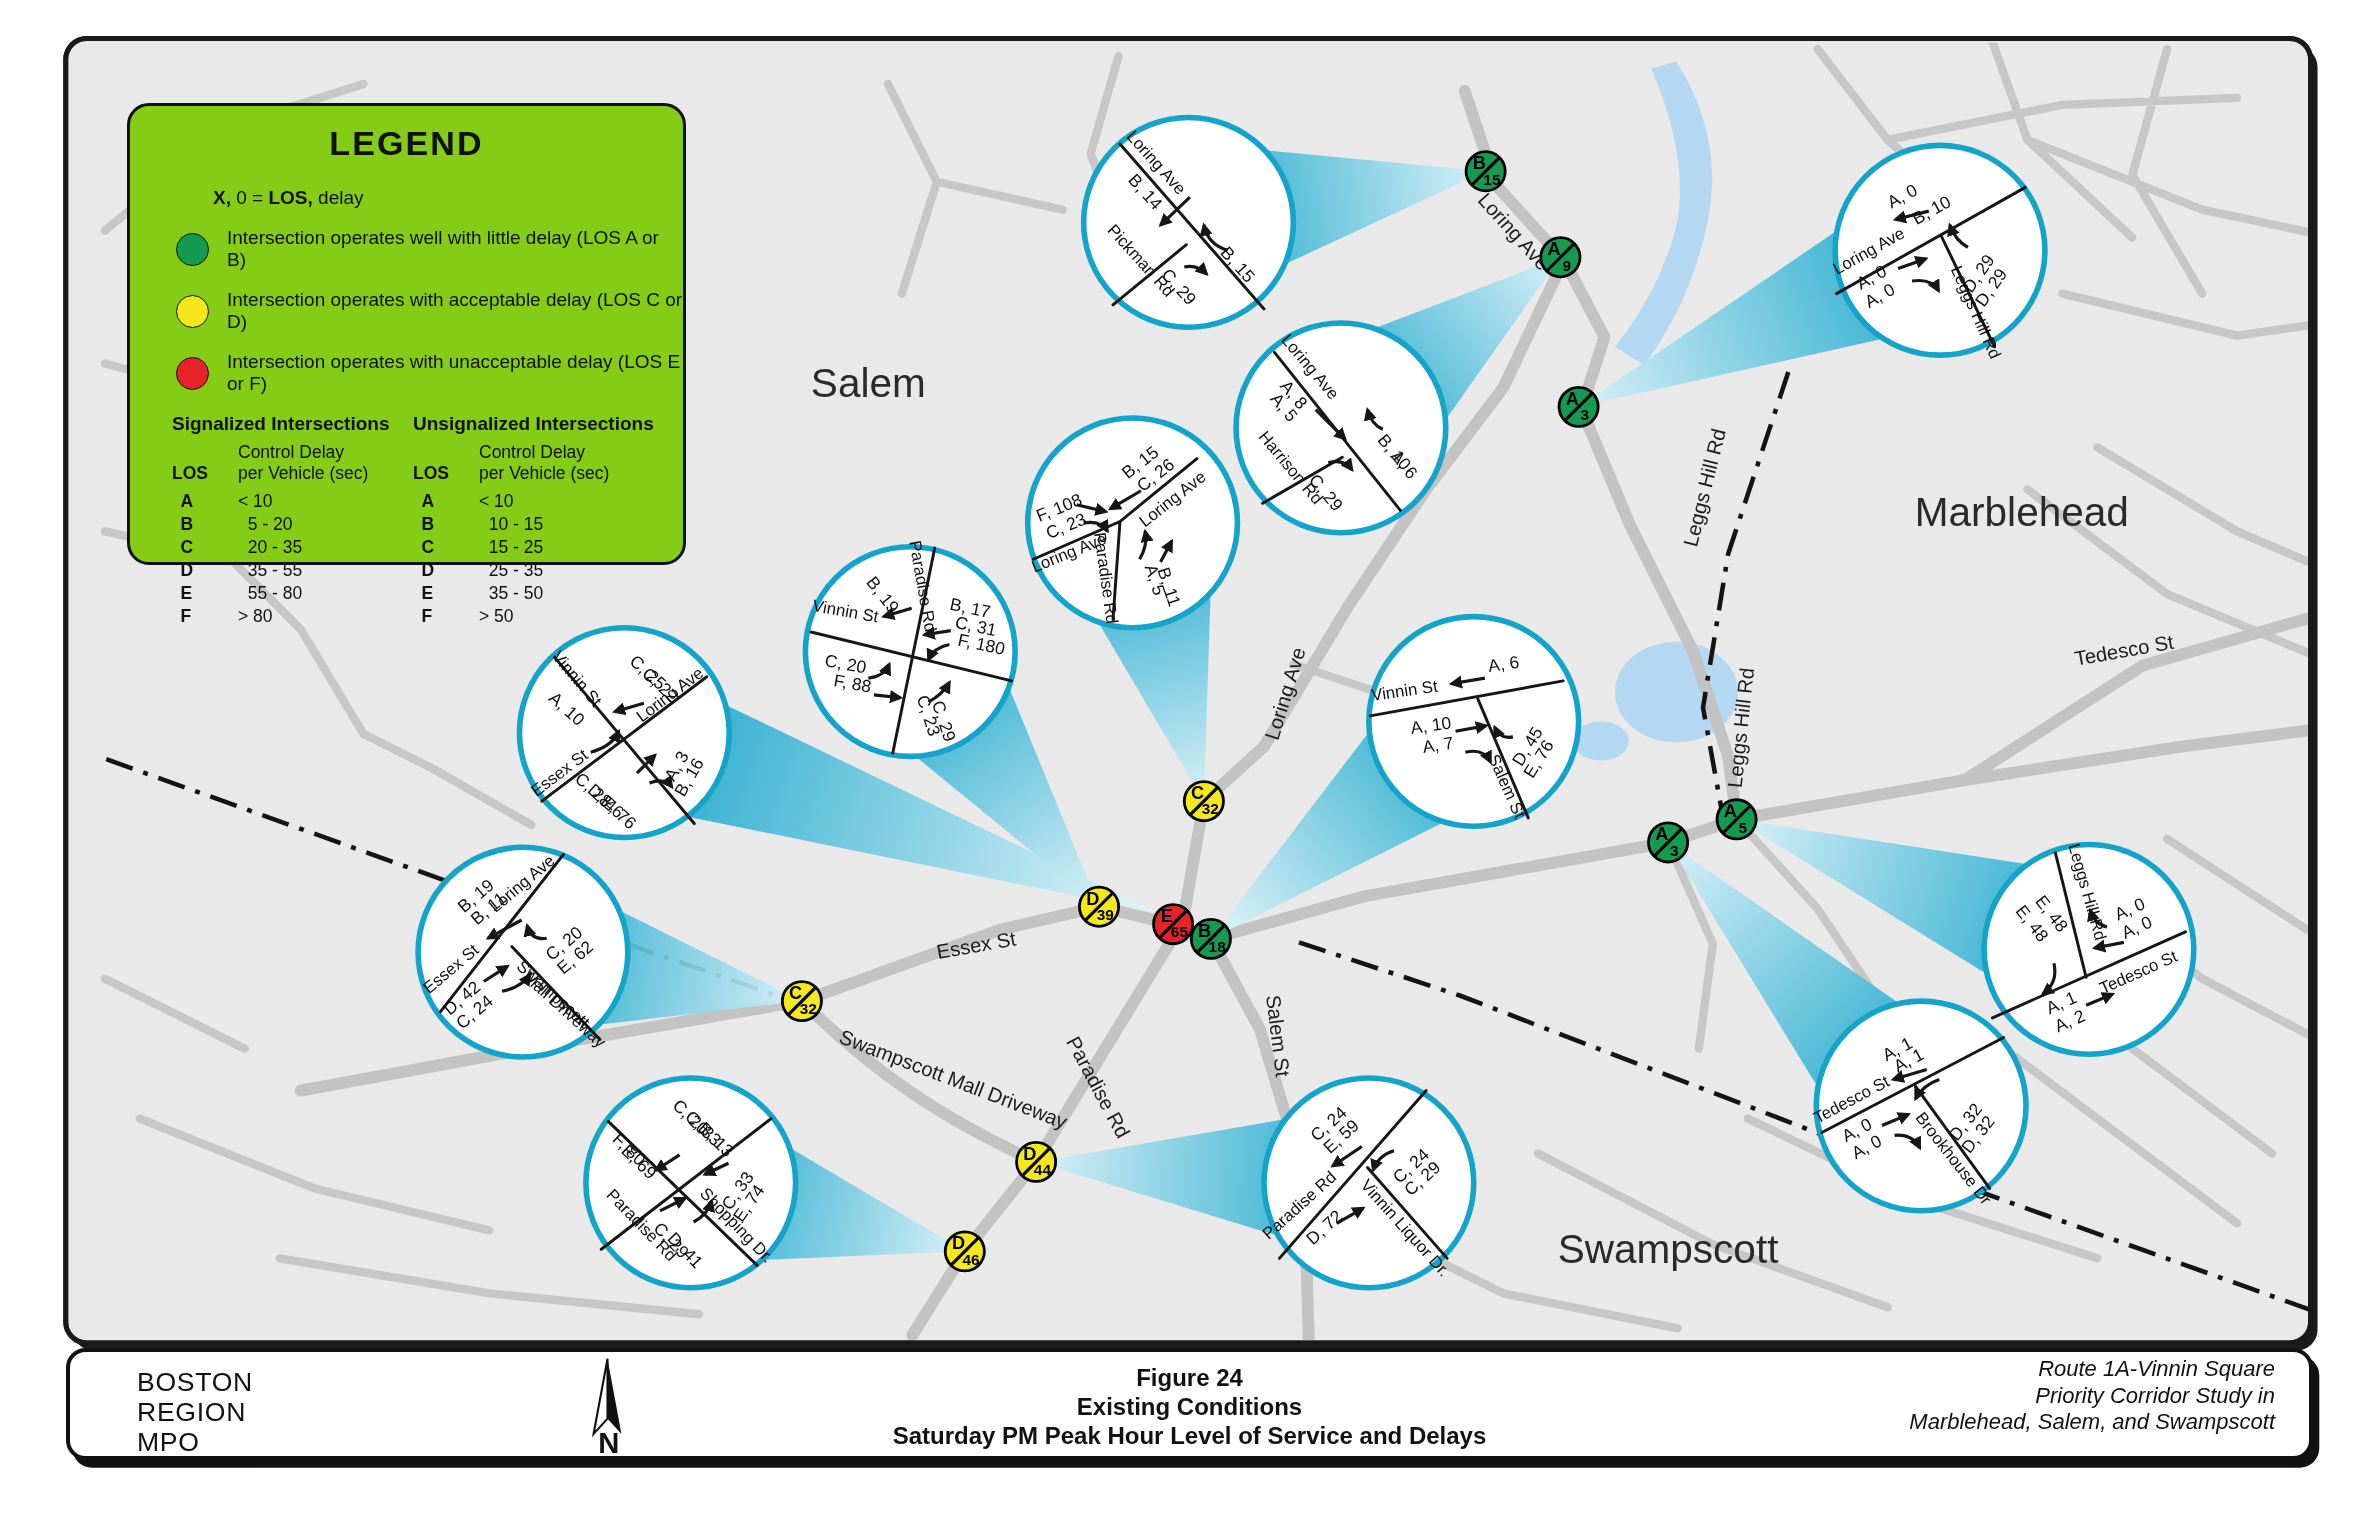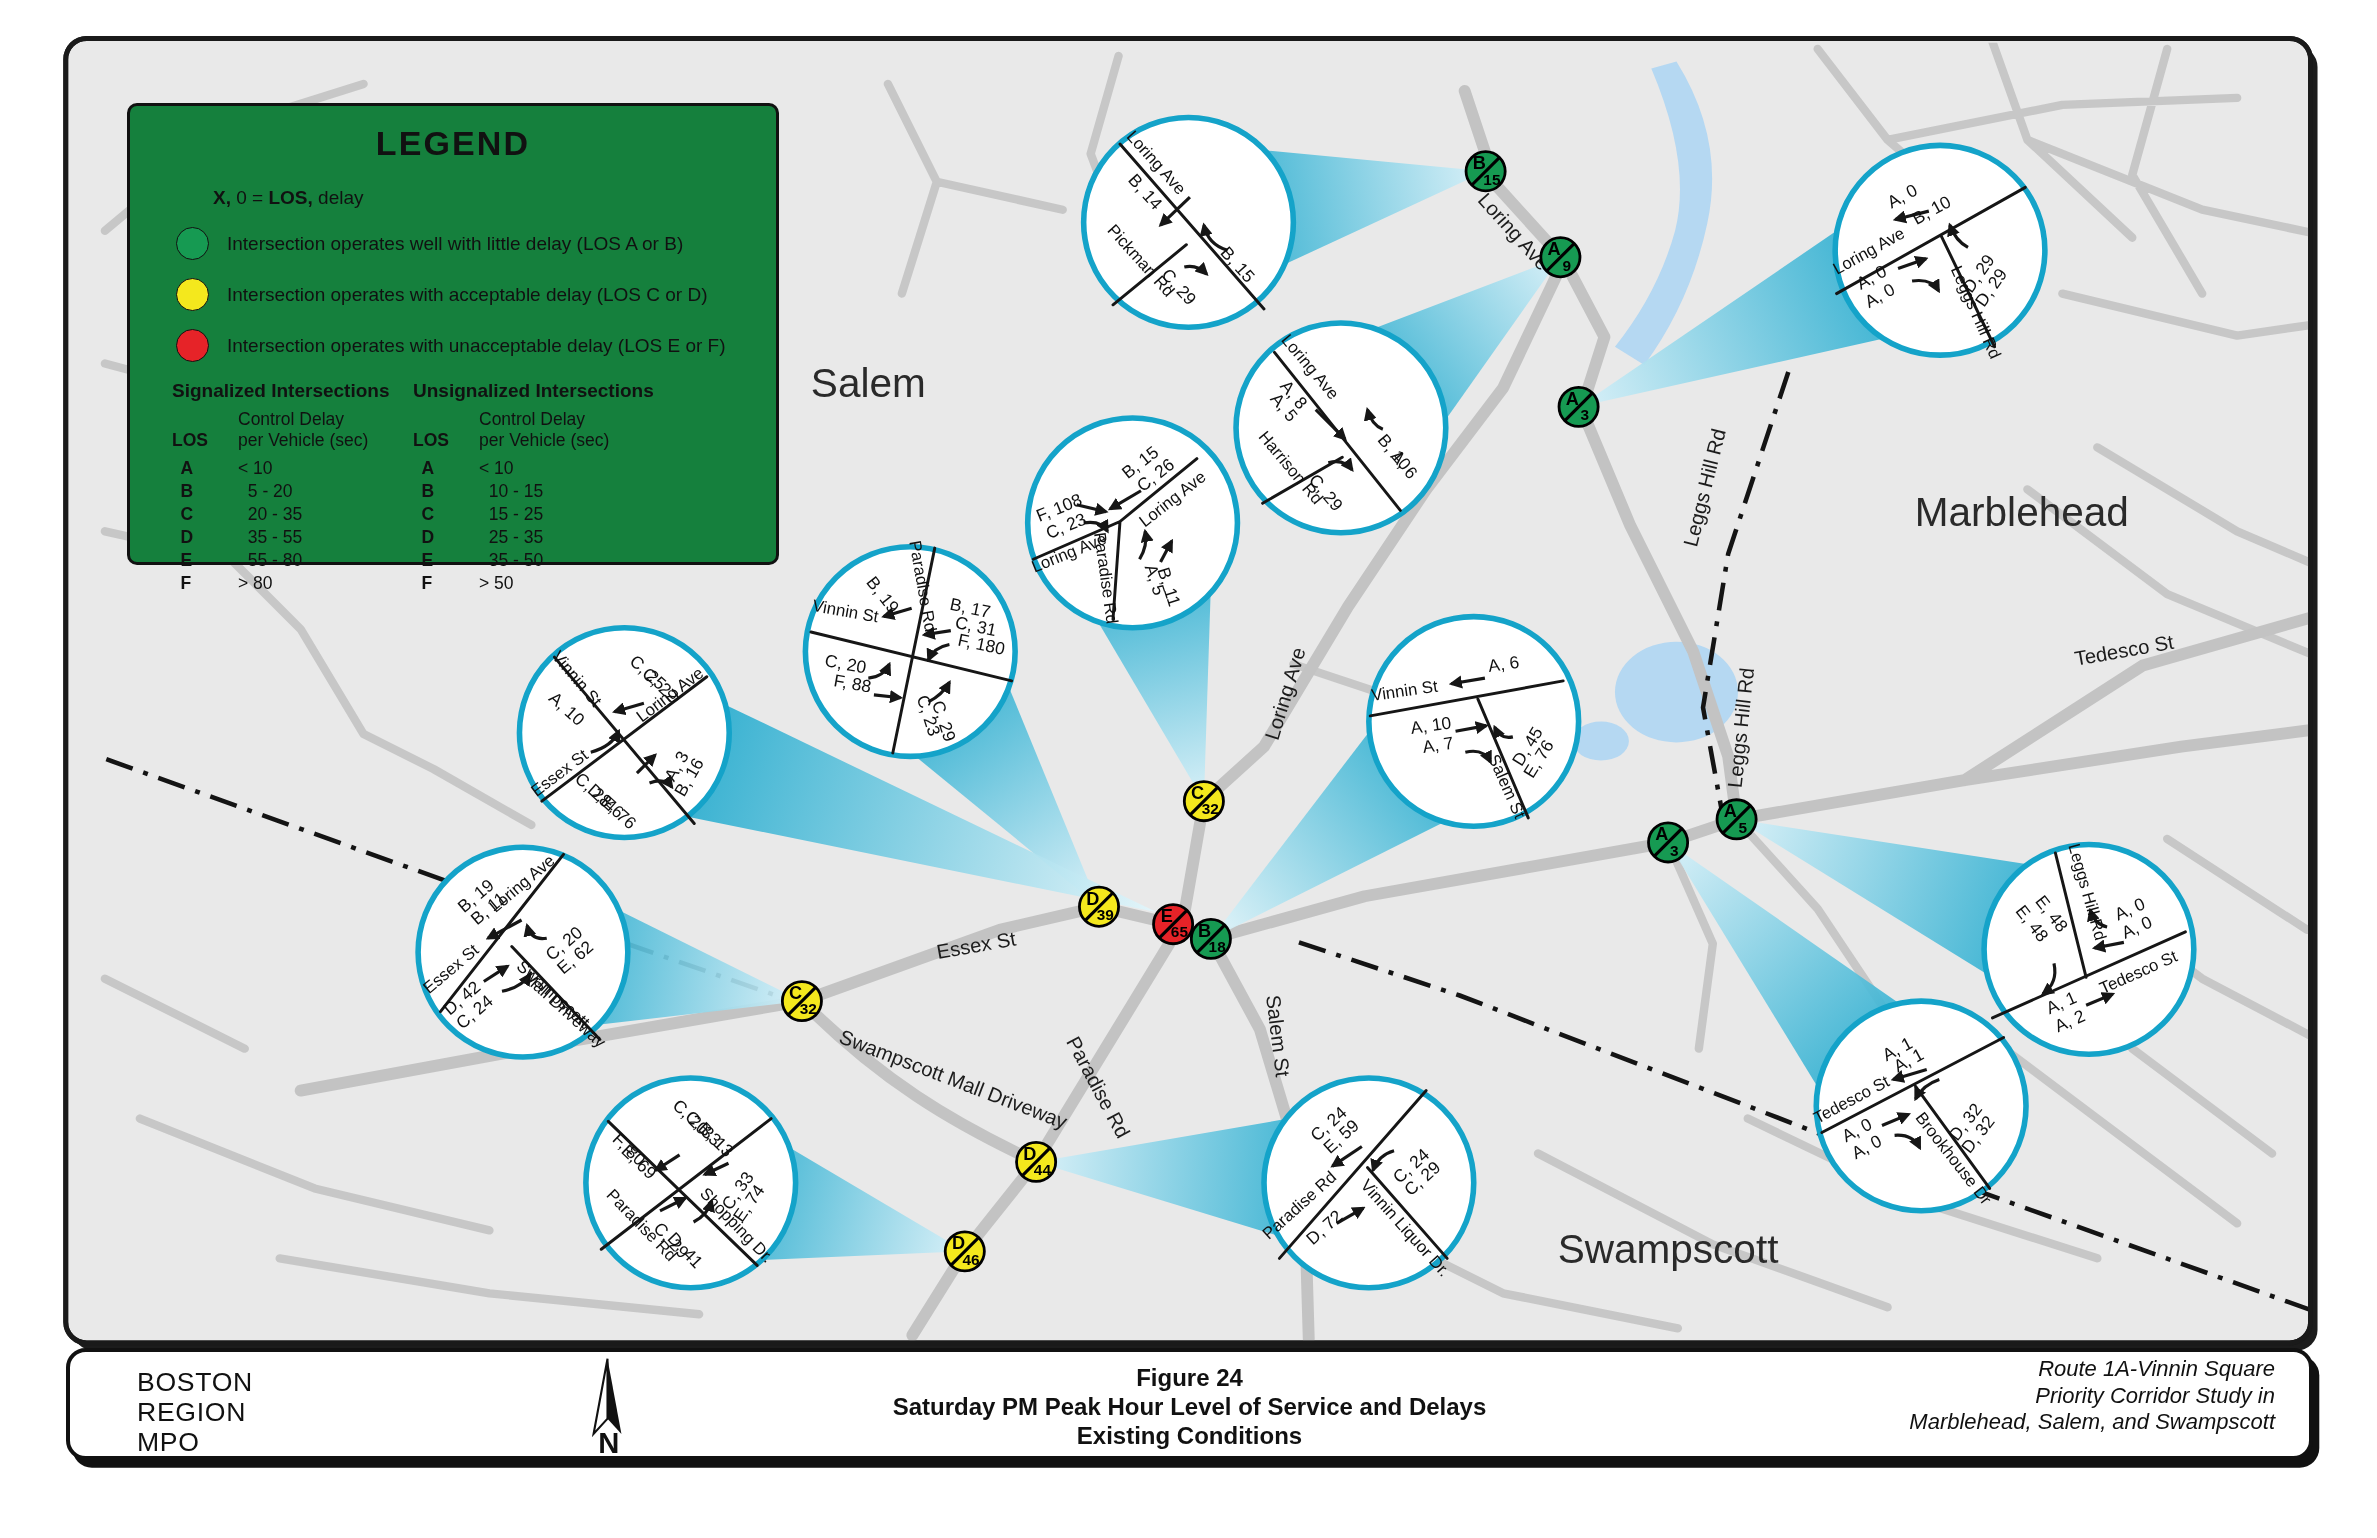--- a/index.html
+++ b/index.html
@@ -17,22 +17,22 @@
   .Mr{stroke:#c3c3c3;stroke-width:17;fill:none;stroke-linecap:round;stroke-linejoin:round;}
   .dd{stroke:#141414;stroke-width:6.5;fill:none;stroke-dasharray:40 16 7 16;}
   .cr{stroke:#161616;stroke-width:4.2;fill:none;stroke-linecap:round;}
   .ar{stroke:#161616;stroke-width:4.5;fill:none;}
   .co{fill:#fff;stroke:#14a3c9;stroke-width:8;}
   .badge{stroke:#000;stroke-width:4;}
   .bsl{stroke:#000;stroke-width:4.5;}
   .wedge{opacity:.92;}
   .water{fill:#b5d8f2;}
 
-  .legend{position:absolute;left:127px;top:103px;width:652px;height:462px;
-          background:#15803d;border:3.5px solid #111;border-radius:10px;box-sizing:border-box;}
+  .legend{position:absolute;left:127px;top:103px;width:559px;height:462px;
+          background:#84cc16;border:3.5px solid #111;border-radius:22px;box-sizing:border-box;}
   .lg-title{text-align:center;font-size:34px;font-weight:bold;letter-spacing:2.1px;margin-top:18px;}
   .lg-key{margin:24px 10px 0 83px;font-size:19px;}
   .lg-key .b{font-weight:bold;}
   .lg-items{margin:18px 0 0 46px;}
   .lg-item{display:flex;align-items:center;margin-bottom:18px;}
   .lg-dot{width:31px;height:31px;border-radius:50%;border:1.4px solid #111;margin-right:18px;flex:0 0 auto;}
   .lg-item span{font-size:19px;}
   .lg-cols{display:flex;margin:18px 16px 0 42px;}
   .lg-col{width:241px;}
   .lg-col-title{font-size:19px;font-weight:bold;margin-bottom:7px;}
@@ -544,22 +544,22 @@
     <div>REGION</div>
     <div>MPO</div>
   </div>
   <svg class="f-north" width="59" height="103" viewBox="0 0 84 148">
     <polygon points="42,4 22,112 42,90" fill="#fff" stroke="#111" stroke-width="3"></polygon>
     <polygon points="42,4 62,112 42,90" fill="#111"></polygon>
     <text x="44" y="140" font-size="42" font-weight="bold" text-anchor="middle" fill="#111">N</text>
   </svg>
   <div class="f-title">
     <div>Figure 24</div>
+    <div>Existing Conditions</div>
     <div>Saturday PM Peak Hour Level of Service and Delays</div>
-    <div>Existing Conditions</div>
   </div>
   <div class="f-right">
     <div>Route 1A-Vinnin Square</div>
     <div>Priority Corridor Study in</div>
     <div>Marblehead, Salem, and Swampscott</div>
   </div>
 </div>
 
 
 </body></html>

